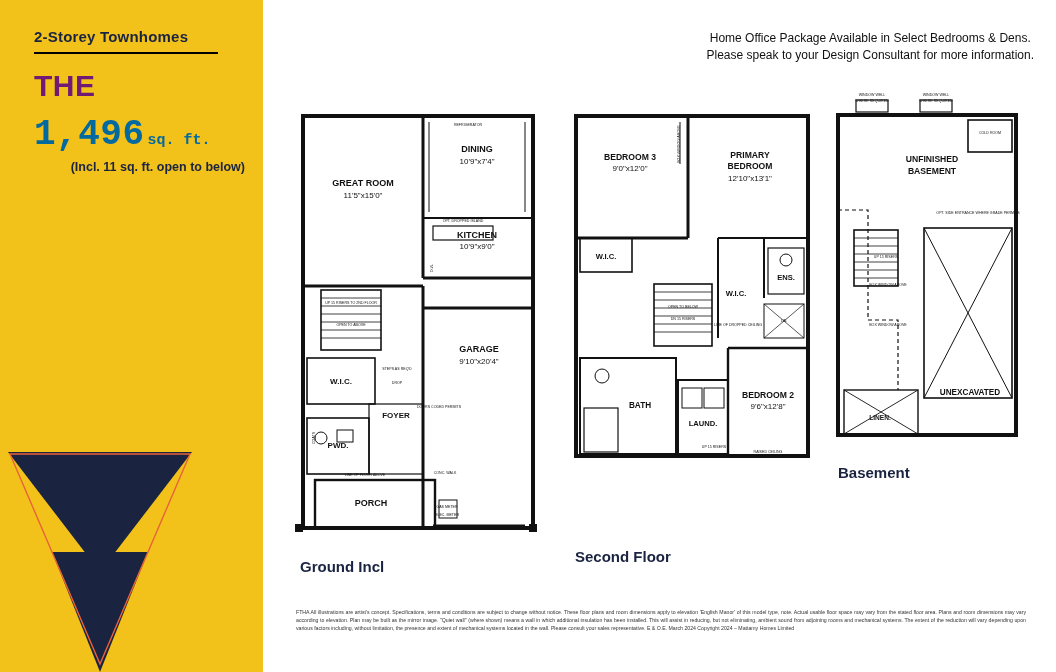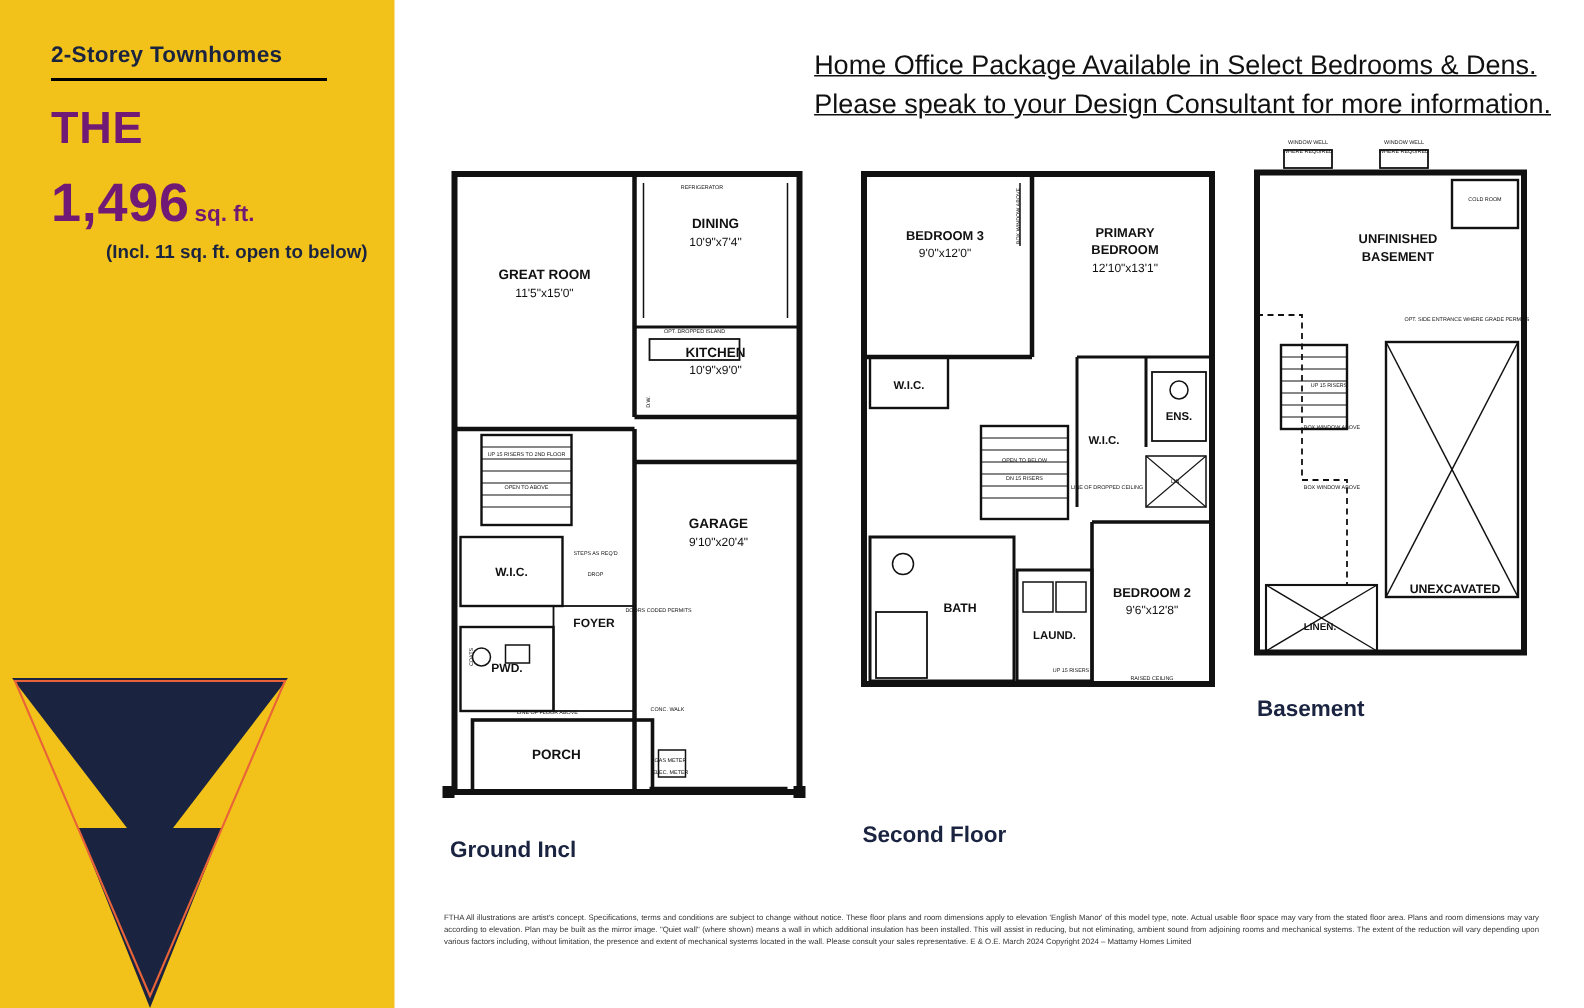--- a/index.html
+++ b/index.html
@@ -19,21 +19,21 @@
   .sb-inner{position:absolute;left:34px;top:28px;right:18px;}
   .sb-sub{
     font-size:15px;font-weight:bold;color:#1A2340;letter-spacing:.2px;
     padding-bottom:7px;border-bottom:2px solid #000000;display:inline-block;
     min-width:184px;
   }
   .sb-title{
     margin-top:16px;font-size:30px;line-height:1.06;font-weight:bold;
     color:#701a75;letter-spacing:.5px;
   }
-  .sb-sqft{margin-top:12px;color:#701a75;}
+  .sb-sqft{margin-top:12px;color:#0369a1;font-family:Liberation Mono, monospace;}
   .sb-sqft .num{font-size:36px;font-weight:bold;letter-spacing:.5px;}
   .sb-sqft .unit{font-size:15px;font-weight:bold;margin-left:3px;}
   .sb-note{margin-top:5px;font-size:12.5px;font-weight:bold;color:#1A2340;text-align:right;}
 
   
   .logo{position:absolute;left:0;bottom:0;width:200px;height:240px;}
   .tri-navy-1{
     position:absolute;left:8px;top:20px;width:0;height:0;
     border-left:92px solid transparent;border-right:92px solid transparent;
     border-top:120px solid #1A2340;
@@ -42,22 +42,22 @@
     position:absolute;left:52px;top:120px;width:0;height:0;
     border-left:48px solid transparent;border-right:48px solid transparent;
     border-top:120px solid #1A2340;
   }
   .tri-outline{
     position:absolute;left:8px;top:20px;width:184px;height:214px;
   }
 
   
   .hdr-note{
-    position:absolute;right:22px;top:30px;text-align:left;
-    font-size:18px;line-height:1.45;color:#111;text-decoration:underline;
+    position:absolute;right:22px;top:30px;text-align:center;
+    font-size:12px;line-height:1.45;color:#111;
   }
 
   
   .plans{position:absolute;left:263px;top:0;width:793px;height:672px;}
   .plan-label{
     position:absolute;font-size:15px;font-weight:bold;color:#1A2340;
   }
   .lbl-ground{left:37px;top:558px;}
   .lbl-second{left:312px;top:509px;margin-top:39px;}
   .lbl-basement{left:575px;top:464px;}

